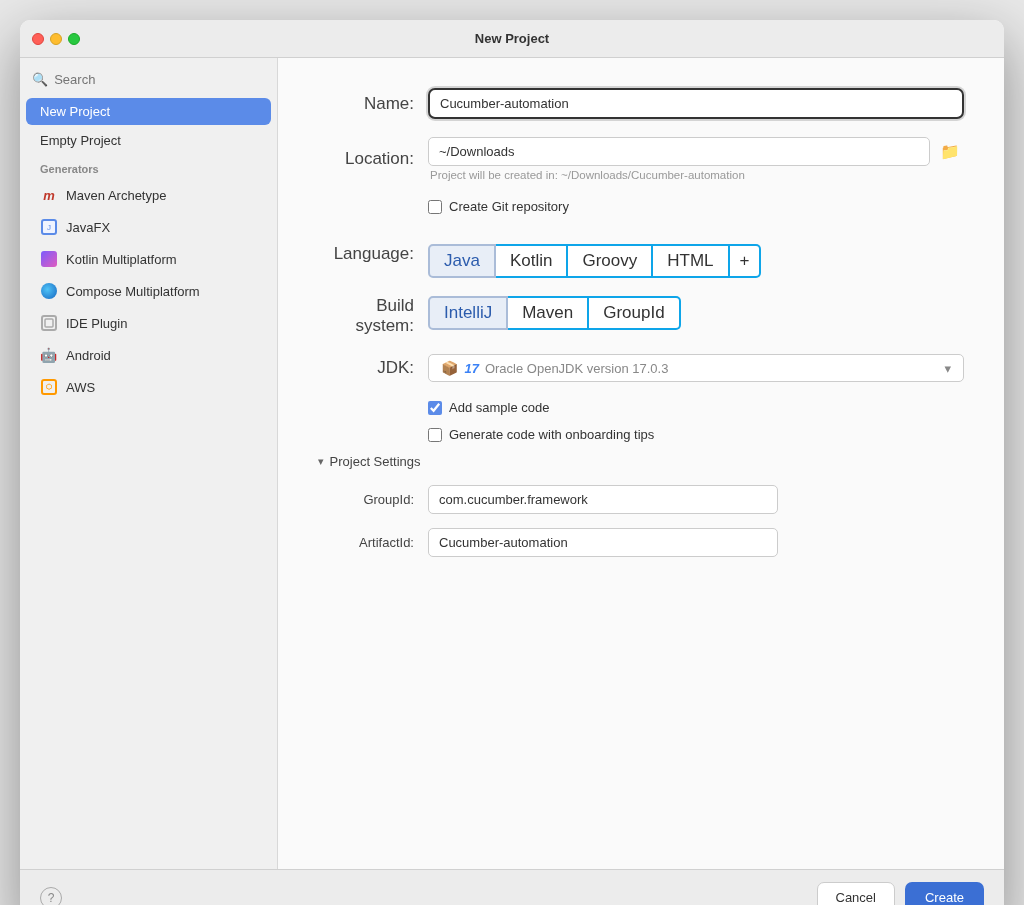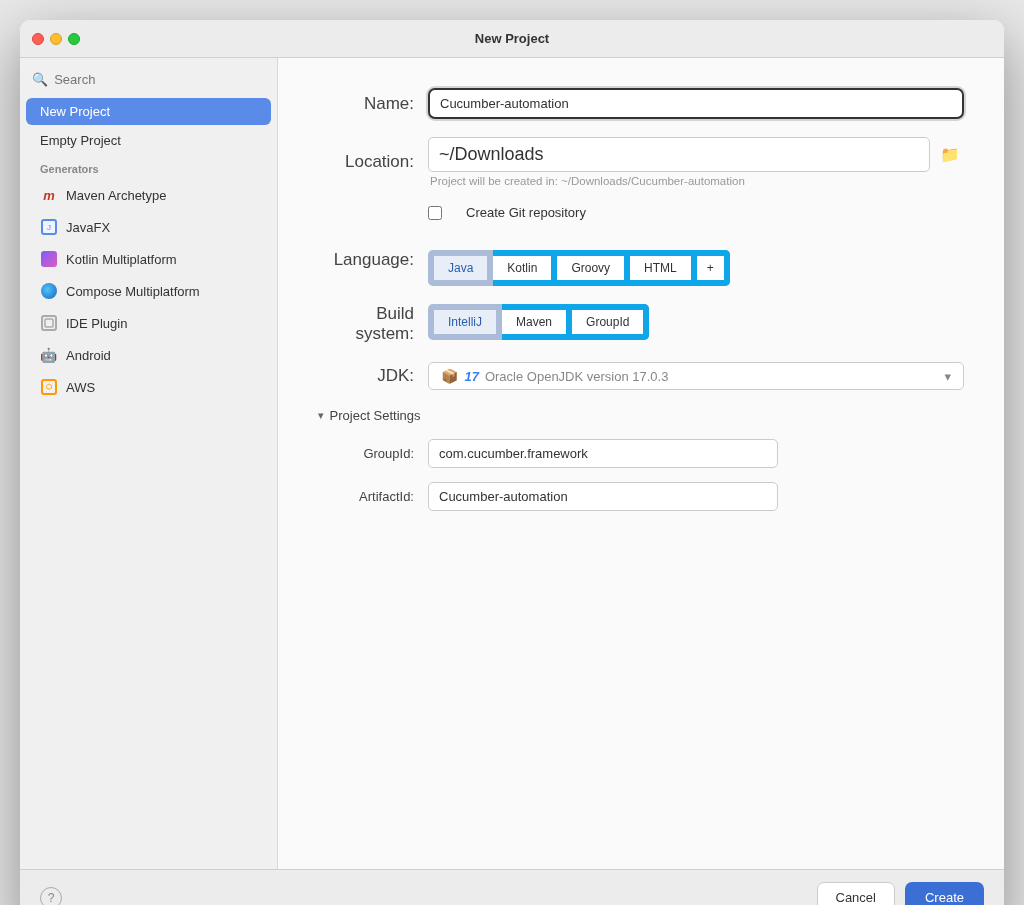--- a/index.html
+++ b/index.html
@@ -195,21 +195,21 @@
       display: flex;
       align-items: center;
       gap: 6px;
       width: 100%;
     }
     .location-input {
       flex: 1;
       padding: 6px 10px;
       border: 1px solid #ccc;
       border-radius: 5px;
-      font-size: 18px;
+      font-size: 13px;
       background: white;
       outline: none;
       color: #333;
     }
     .folder-btn {
       background: none;
       border: none;
       cursor: pointer;
       color: #888;
       font-size: 16px;
@@ -217,21 +217,21 @@
     }
     .hint-text {
       font-size: 11.5px;
       color: #999;
       margin-top: 3px;
       padding-left: 2px;
     }
     .checkbox-row {
       display: flex;
       align-items: center;
-      gap: 24px;
+      gap: 7px;
       margin-bottom: 12px;
     }
     .checkbox-row input[type="checkbox"] {
       width: 14px;
       height: 14px;
       cursor: pointer;
       accent-color: #5b8be8;
     }
     .checkbox-label {
       font-size: 13px;
@@ -241,23 +241,23 @@
       display: flex;
       align-items: flex-start;
       margin-bottom: 18px;
     }
     .btn-group {
       display: flex;
       gap: 0;
     }
     .btn-group-btn {
       padding: 5px 14px;
-      border: 6px solid #0ea5e9;
+      border: 2px solid #0ea5e9;
       background: white;
-      font-size: 12px;
+      font-size: 17px;
       cursor: pointer;
       color: #333;
     }
     .btn-group-btn:first-child {
       border-radius: 5px 0 0 5px;
     }
     .btn-group-btn:last-child {
       border-radius: 0 5px 5px 0;
     }
     .btn-group-btn:not(:first-child) {
@@ -534,20 +534,30 @@
         <div class="form-field">
           <div class="jdk-select">
             <span class="jdk-icon">📦</span>
             <span class="jdk-version">17</span>
             <span class="jdk-label">Oracle OpenJDK version 17.0.3</span>
             <span class="jdk-arrow">▾</span>
           </div>
         </div>
       </div>
 
+      <div style="margin-left: 110px; margin-bottom: 10px;">
+        <div class="checkbox-row">
+          <input type="checkbox" id="sample-cb" checked="" style="">
+          <label class="checkbox-label" for="sample-cb">Add sample code</label>
+        </div>
+        <div class="checkbox-row" style="margin-top: 6px;">
+          <input type="checkbox" id="onboard-cb" style="">
+          <label class="checkbox-label" for="onboard-cb">Generate code with onboarding tips</label>
+        </div>
+      </div>
 
       <div class="advanced-section">
         <div class="advanced-toggle">
           <span class="advanced-toggle-arrow">▾</span>
           <span>Project Settings</span>
         </div>
         <div class="advanced-fields">
 
           <div class="advanced-row">
             <div class="advanced-label">GroupId:</div>

